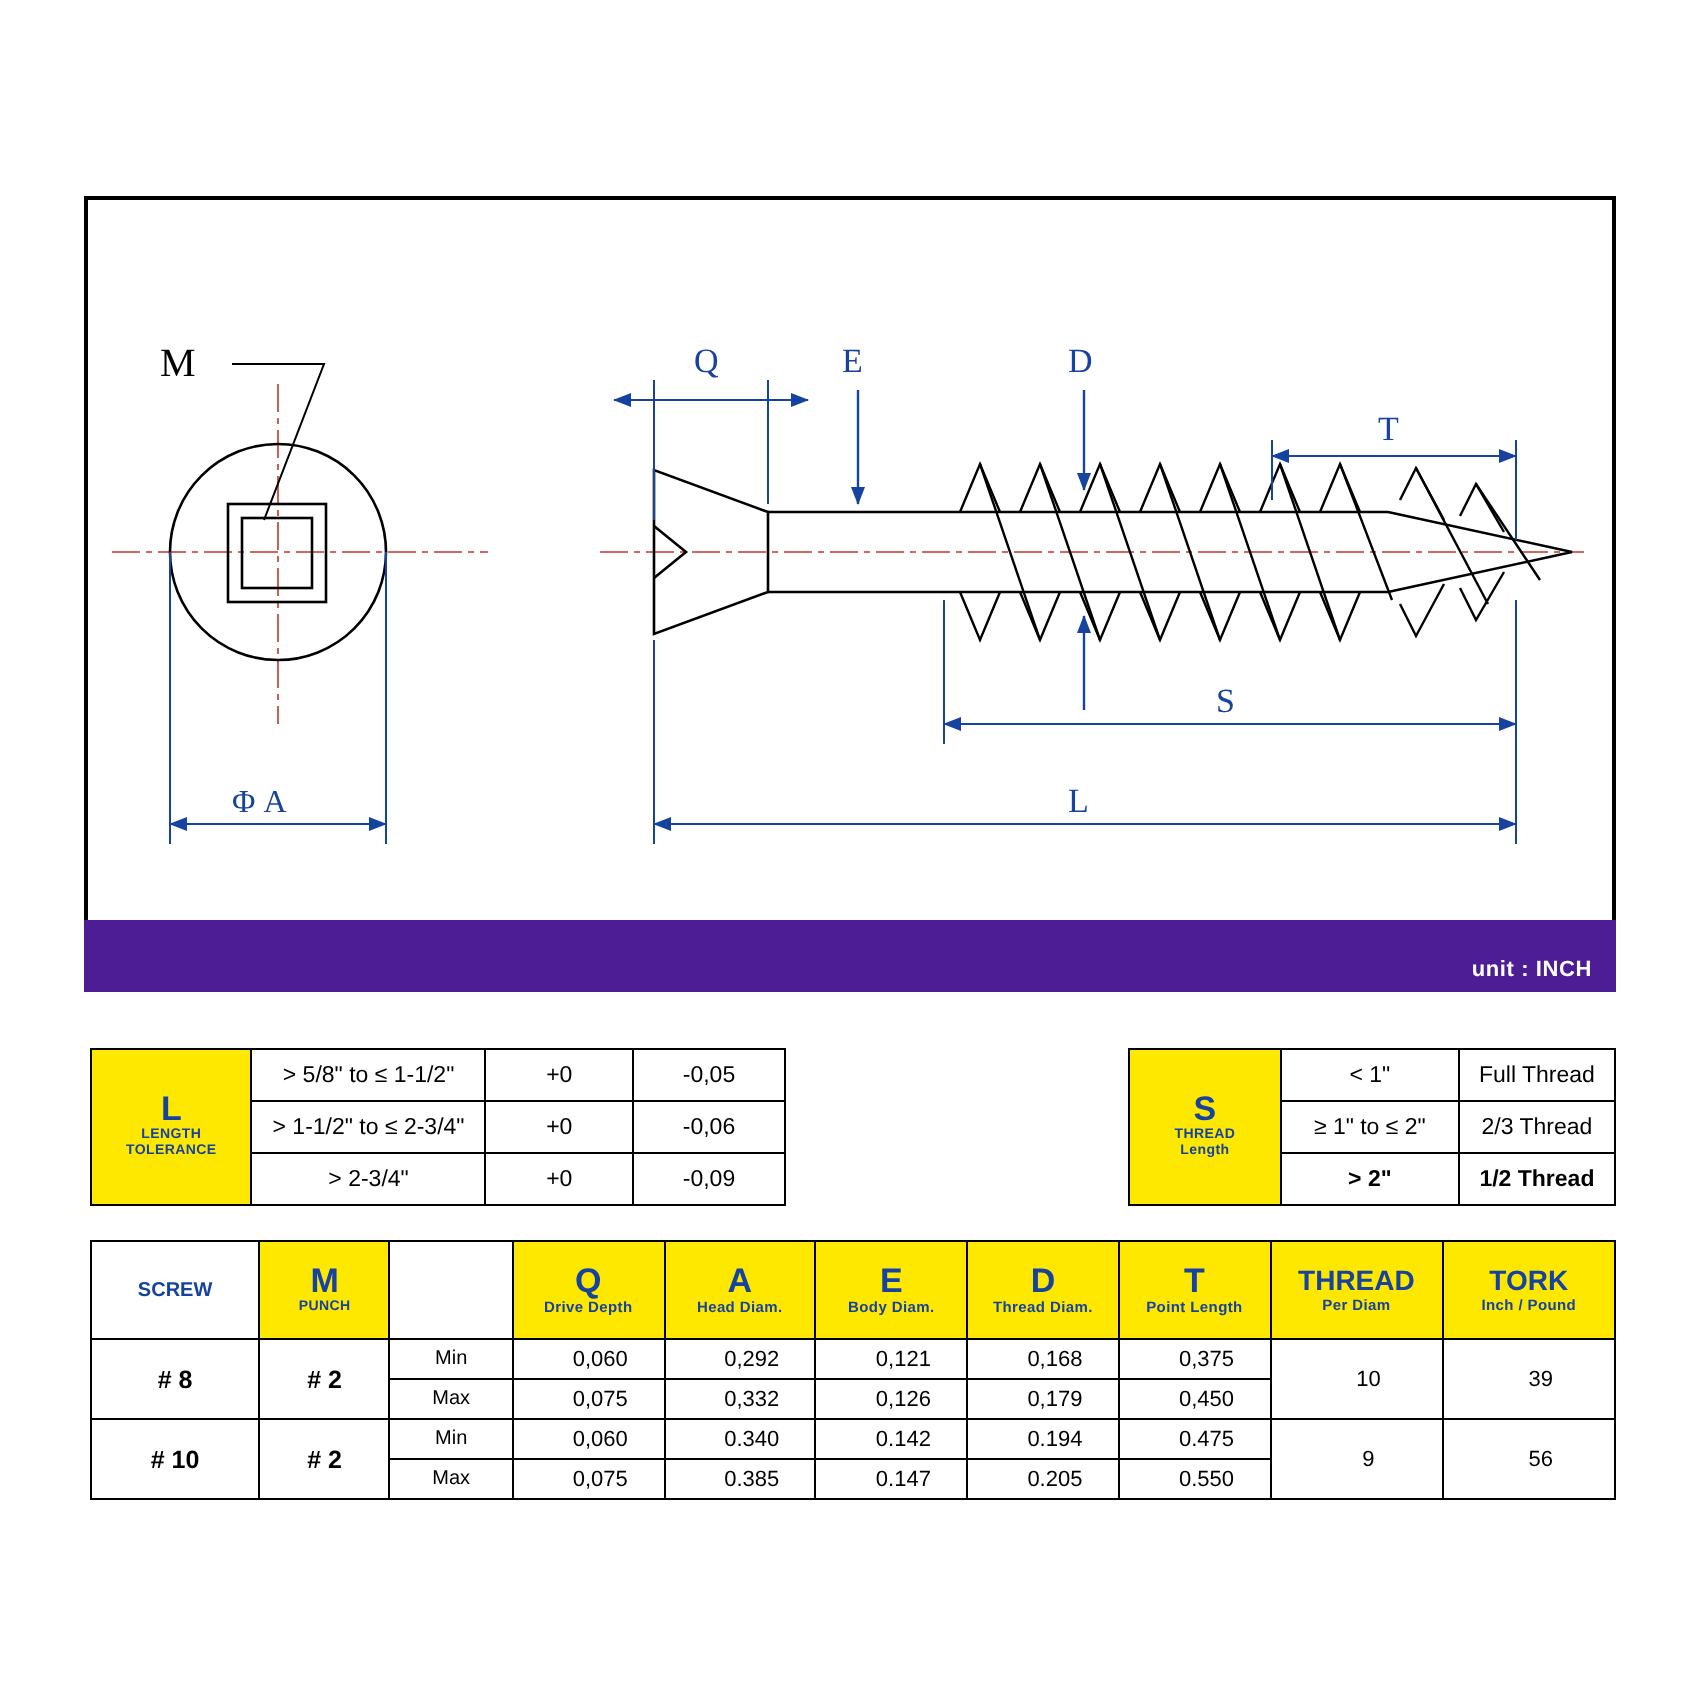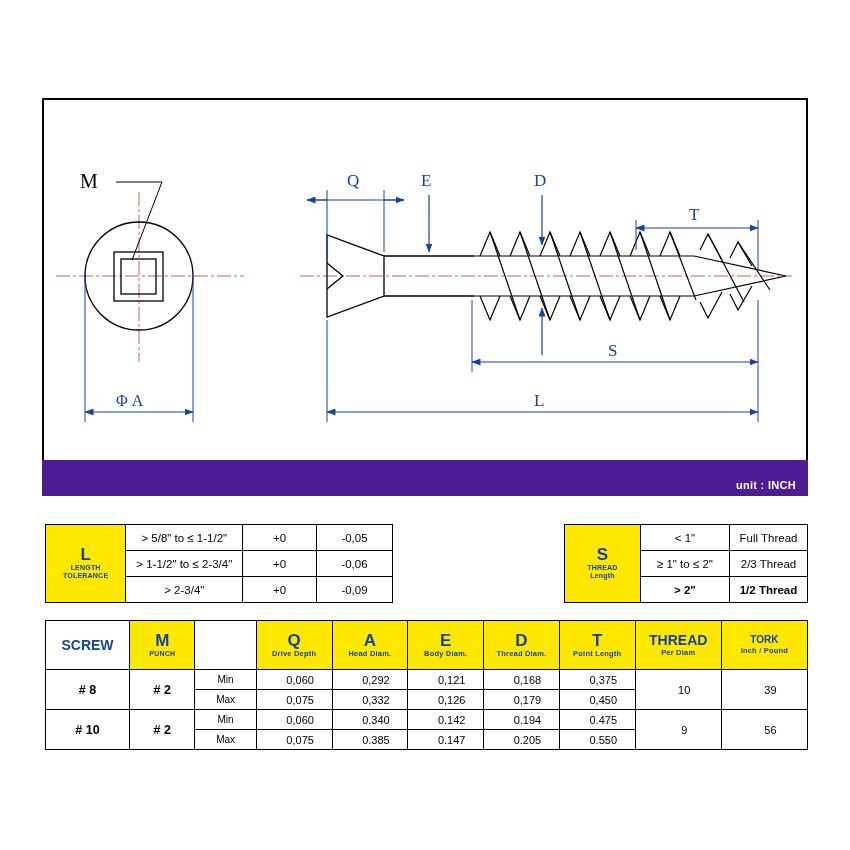--- a/index.html
+++ b/index.html
@@ -304,21 +304,21 @@
       <td class="c-range bold-cell">&gt; 2"</td>
       <td class="c-val bold-cell">1/2 Thread</td>
     </tr>
   </tbody>
     </table>
 
   <table class="spec" id="main-table">
     <tbody>
         <tr>
       <th class="col-screw">
-        <span class="big-letter" style="font-size:14px;">SCREW</span>
+        <span class="big-letter" style="font-size:10px;">SCREW</span>
       </th>
       <th class="yellow col-m">
         <div class="big-letter">M</div>
         <div class="sub-label">PUNCH</div>
       </th>
       <th class="col-mm">
         <span></span>
       </th>
       <th class="yellow col-num">
         <div class="big-letter">Q</div>
@@ -338,21 +338,21 @@
       </th>
       <th class="yellow col-num">
         <div class="big-letter">T</div>
         <div class="sub-label2">Point Length</div>
       </th>
       <th class="yellow col-thread">
         <div class="big-letter" style="font-size:14px;">THREAD</div>
         <div class="sub-label2">Per Diam</div>
       </th>
       <th class="yellow col-tork">
-        <div class="big-letter" style="font-size:10px;">TORK</div>
+        <div class="big-letter" style="font-size:14px;">TORK</div>
         <div class="sub-label2">Inch / Pound</div>
       </th>
     </tr>
 
     <tr>
       <td class="screwname" rowspan="2"># 8</td>
       <td class="screwname" rowspan="2"># 2</td>
       <td class="rowlabel">Min</td>
       <td class="datacell">0,060</td>
       <td class="datacell">0,292</td>

